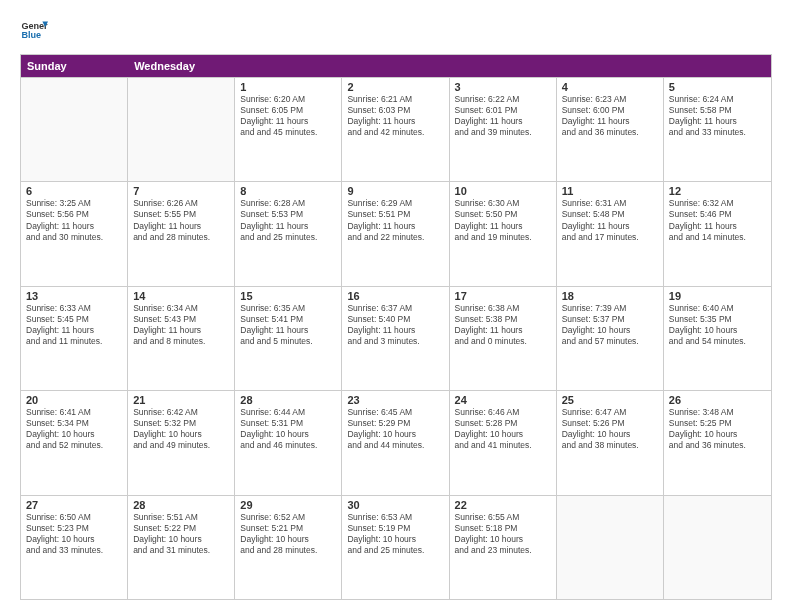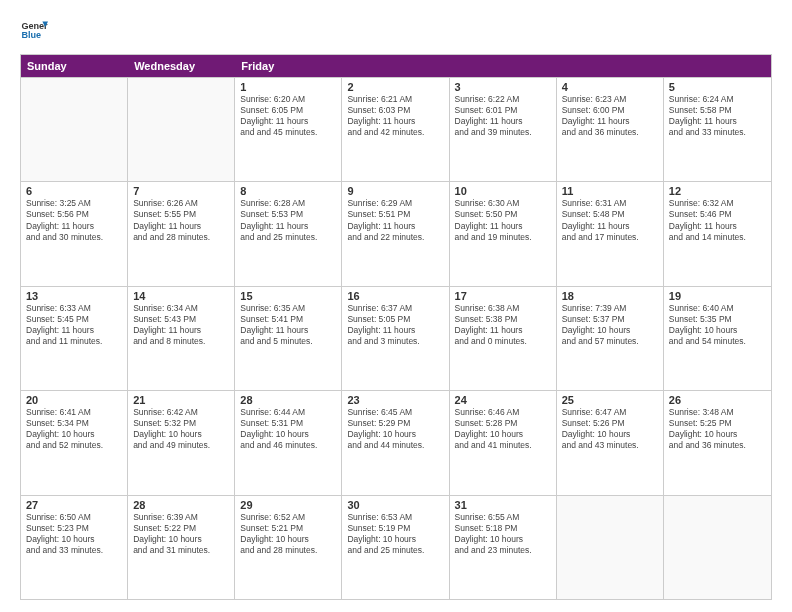--- a/index.html
+++ b/index.html
@@ -118,21 +118,20 @@
     <div class="title-block">
       <div class="main-title"></div>
       <div class="subtitle"></div>
     </div>
   </div>
 
   <div class="calendar">
     <div class="cal-header">
     <div class="cal-header-cell">Sunday</div>
         <div class="cal-header-cell">Wednesday</div>
-        <div class="cal-header-cell">Friday</div>
       </div>
     <div class="cal-body">
     <div class="cal-row">
           <div class="cal-cell empty"></div>
           <div class="cal-cell empty"></div>
           <div class="cal-cell">
             <span class="day-num">1</span>
             <span class="cell-line">Sunrise: 6:20 AM</span>
             <span class="cell-line">Sunset: 6:05 PM</span>
             <span class="cell-line">Daylight: 11 hours</span>
@@ -236,21 +235,21 @@
           <div class="cal-cell">
             <span class="day-num">15</span>
             <span class="cell-line">Sunrise: 6:35 AM</span>
             <span class="cell-line">Sunset: 5:41 PM</span>
             <span class="cell-line">Daylight: 11 hours</span>
             <span class="cell-line">and and 5 minutes.</span>
           </div>
           <div class="cal-cell">
             <span class="day-num">16</span>
             <span class="cell-line">Sunrise: 6:37 AM</span>
-            <span class="cell-line">Sunset: 5:05 PM</span>
+            <span class="cell-line">Sunset: 5:40 PM</span>
             <span class="cell-line">Daylight: 11 hours</span>
             <span class="cell-line">and and 3 minutes.</span>
           </div>
           <div class="cal-cell">
             <span class="day-num">17</span>
             <span class="cell-line">Sunrise: 6:38 AM</span>
             <span class="cell-line">Sunset: 5:38 PM</span>
             <span class="cell-line">Daylight: 11 hours</span>
             <span class="cell-line">and and 0 minutes.</span>
           </div>
@@ -303,61 +302,61 @@
             <span class="cell-line">Sunrise: 6:46 AM</span>
             <span class="cell-line">Sunset: 5:28 PM</span>
             <span class="cell-line">Daylight: 10 hours</span>
             <span class="cell-line">and and 41 minutes.</span>
           </div>
           <div class="cal-cell">
             <span class="day-num">25</span>
             <span class="cell-line">Sunrise: 6:47 AM</span>
             <span class="cell-line">Sunset: 5:26 PM</span>
             <span class="cell-line">Daylight: 10 hours</span>
-            <span class="cell-line">and and 43 minutes.</span>
+            <span class="cell-line">and and 38 minutes.</span>
           </div>
           <div class="cal-cell">
             <span class="day-num">26</span>
             <span class="cell-line">Sunrise: 3:48 AM</span>
             <span class="cell-line">Sunset: 5:25 PM</span>
             <span class="cell-line">Daylight: 10 hours</span>
             <span class="cell-line">and and 36 minutes.</span>
           </div>
         </div>
         <div class="cal-row">
           <div class="cal-cell">
             <span class="day-num">27</span>
             <span class="cell-line">Sunrise: 6:50 AM</span>
             <span class="cell-line">Sunset: 5:23 PM</span>
             <span class="cell-line">Daylight: 10 hours</span>
             <span class="cell-line">and and 33 minutes.</span>
           </div>
           <div class="cal-cell">
             <span class="day-num">28</span>
-            <span class="cell-line">Sunrise: 6:39 AM</span>
+            <span class="cell-line">Sunrise: 5:51 AM</span>
             <span class="cell-line">Sunset: 5:22 PM</span>
             <span class="cell-line">Daylight: 10 hours</span>
             <span class="cell-line">and and 31 minutes.</span>
           </div>
           <div class="cal-cell">
             <span class="day-num">29</span>
             <span class="cell-line">Sunrise: 6:52 AM</span>
             <span class="cell-line">Sunset: 5:21 PM</span>
             <span class="cell-line">Daylight: 10 hours</span>
             <span class="cell-line">and and 28 minutes.</span>
           </div>
           <div class="cal-cell">
             <span class="day-num">30</span>
             <span class="cell-line">Sunrise: 6:53 AM</span>
             <span class="cell-line">Sunset: 5:19 PM</span>
             <span class="cell-line">Daylight: 10 hours</span>
             <span class="cell-line">and and 25 minutes.</span>
           </div>
           <div class="cal-cell">
-            <span class="day-num">31</span>
+            <span class="day-num">22</span>
             <span class="cell-line">Sunrise: 6:55 AM</span>
             <span class="cell-line">Sunset: 5:18 PM</span>
             <span class="cell-line">Daylight: 10 hours</span>
             <span class="cell-line">and and 23 minutes.</span>
           </div>
           <div class="cal-cell empty"></div>
           <div class="cal-cell empty"></div>
         </div>
       </div>
   </div>

